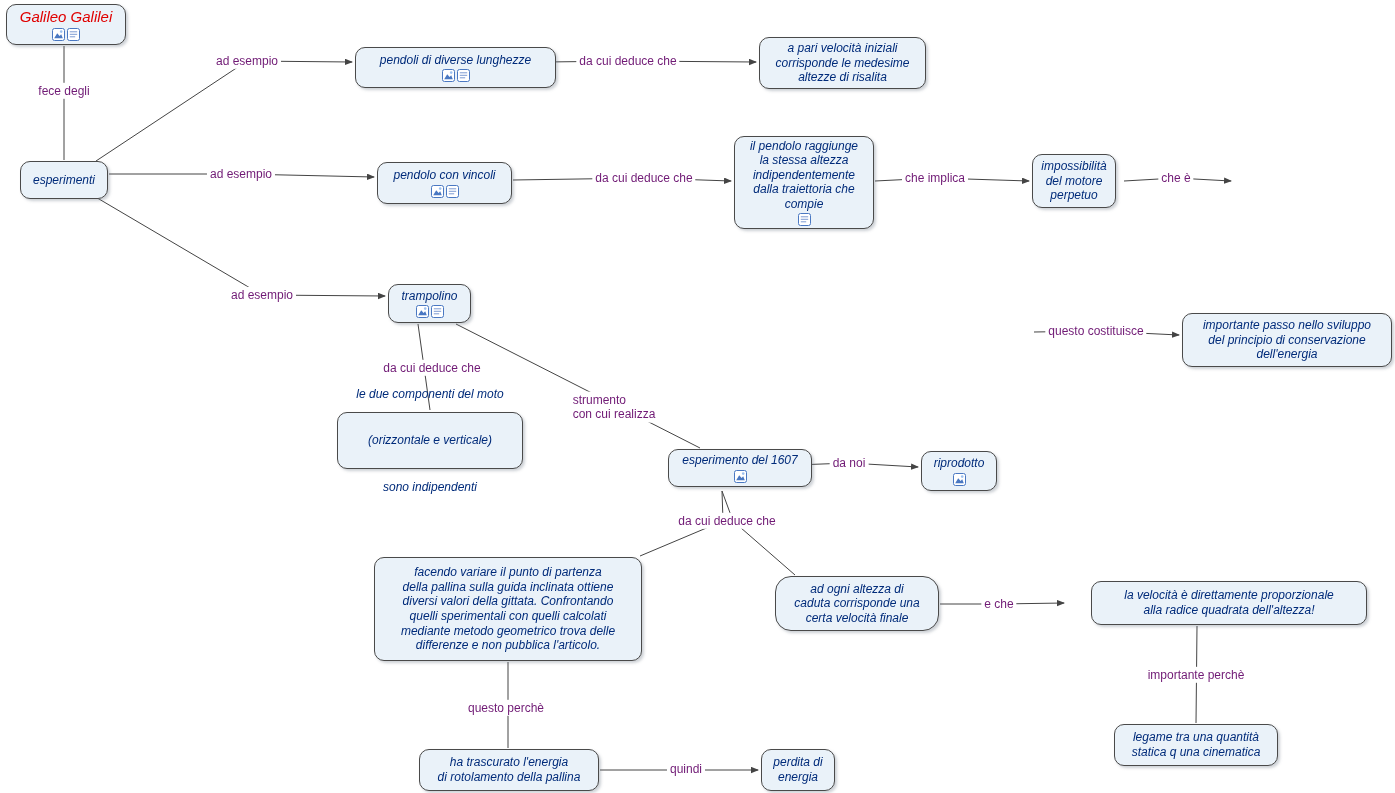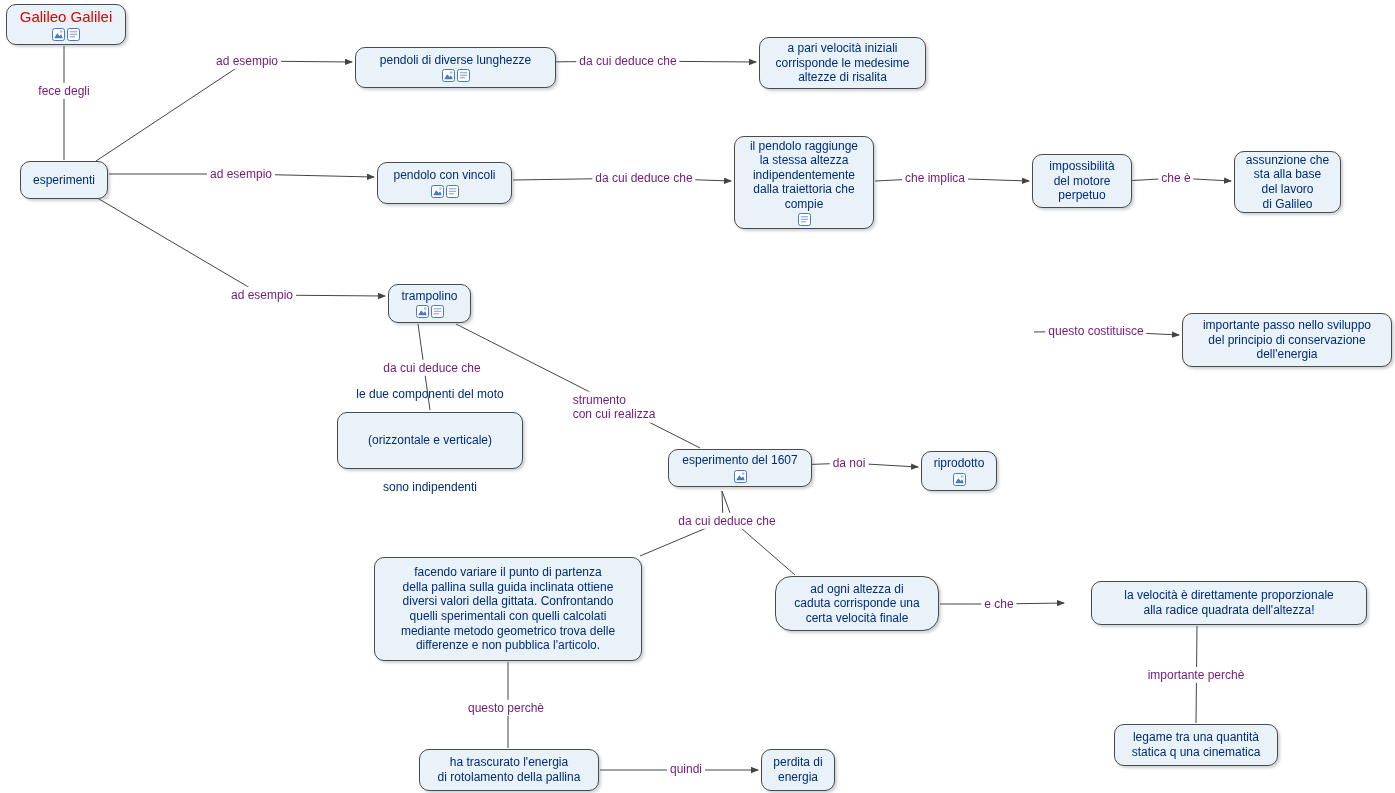--- a/index.html
+++ b/index.html
@@ -9,20 +9,21 @@
   .node{
     position:absolute;box-sizing:border-box;
     display:flex;flex-direction:column;align-items:center;justify-content:center;
     background:var(--node-fill,#eaf2f9);
     border:1px solid var(--node-border,#4a4a4a);
     border-radius:10px;
     color:var(--node-text,#002b7a);
     font-size:12px;line-height:1.21;
     padding:18px 4px;
     box-shadow:2px 2px 3px rgba(110,120,135,.35);
+    font-style:italic;
   }
   .label{
     position:absolute;transform:translate(-50%,-50%);
     background:#ffffff;color:#701a75;
     font-size:12px;line-height:1.2;text-align:left;
     padding:1px 3px;white-space:nowrap;
   }
   .icons{display:flex;gap:2px;margin-top:2px;}
   .icon{width:13px;height:13px;display:block;line-height:0;}
 </style>
@@ -119,30 +120,24 @@
             <circle cx="9.2" cy="3.6" r="1.3" fill="#9ec1ef"></circle>
           </svg></span>
         <span class="icon"><svg width="13" height="13" viewBox="0 0 13 13">
             <rect x="0.5" y="0.5" width="12" height="12" rx="2" fill="#ffffff" stroke="#4a78c2"></rect>
             <line x1="2.8" y1="3.8" x2="10.2" y2="3.8" stroke="#7d9bd2" stroke-width="1"></line>
             <line x1="2.8" y1="6.3" x2="10.2" y2="6.3" stroke="#7d9bd2" stroke-width="1"></line>
             <line x1="2.8" y1="8.8" x2="8.2" y2="8.8" stroke="#7d9bd2" stroke-width="1"></line>
           </svg></span>
       </div>
     </div>
-    <div class="node" style="left: 1032px; top: 154px; width: 100px; height: 54px;">
+    <div class="node" style="left: 1032px; top: 154px; width: 84px; height: 54px;">
       <div>impossibilità</div>
       <div>del motore</div>
       <div>perpetuo</div>
-    </div>
-    <div class="node" style="left: 1234px; top: 151px; width: 107px; height: 62px;">
-      <div>assunzione che</div>
-      <div>sta alla base</div>
-      <div>del lavoro</div>
-      <div>di Galileo</div>
     </div>
     <div class="node" style="left: 388px; top: 284px; width: 83px; height: 39px;">
       <div>trampolino</div>
       <div class="icons">
         <span class="icon"><svg width="13" height="13" viewBox="0 0 13 13">
             <rect x="0.5" y="0.5" width="12" height="12" rx="2" fill="#ffffff" stroke="#4a78c2"></rect>
             <polygon points="2.2,10.2 5.2,5.2 7.6,8 9.2,6.2 10.8,10.2" fill="#4a78c2"></polygon>
             <circle cx="9.2" cy="3.6" r="1.3" fill="#9ec1ef"></circle>
           </svg></span>
         <span class="icon"><svg width="13" height="13" viewBox="0 0 13 13">

